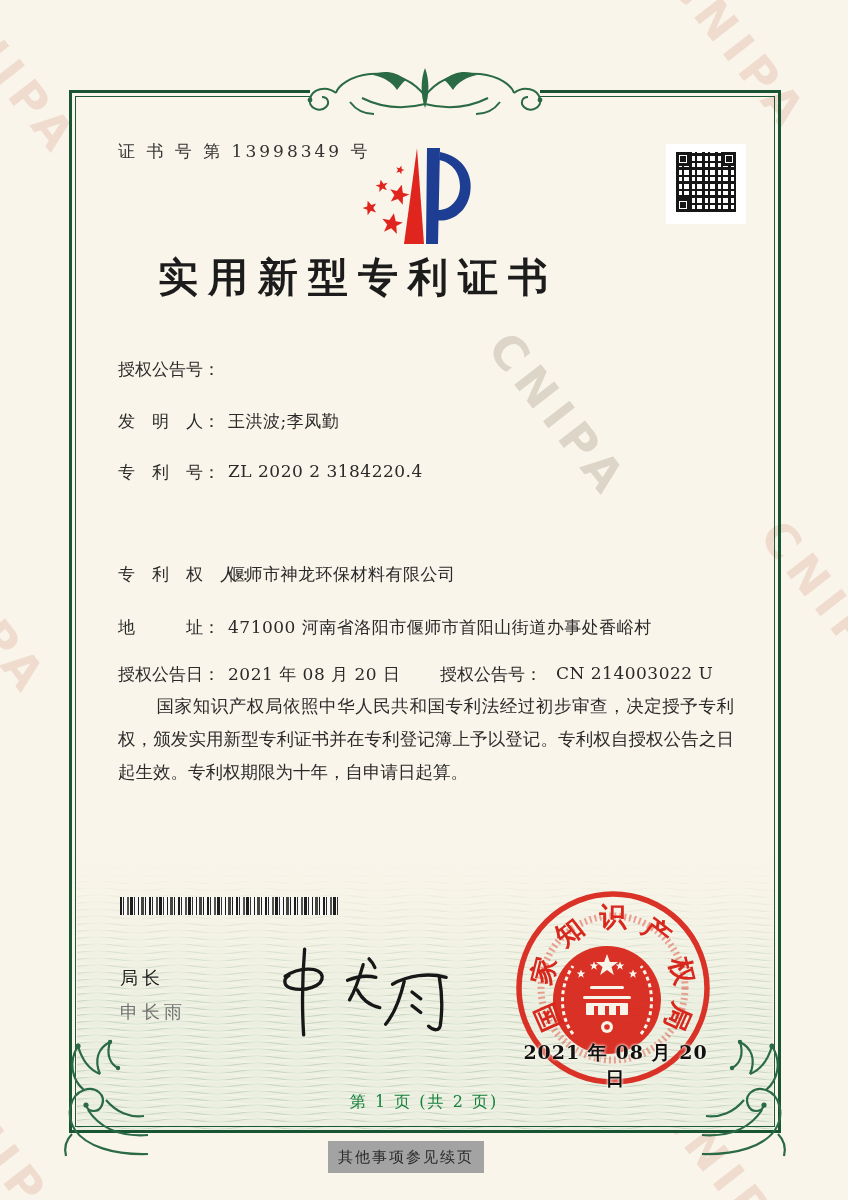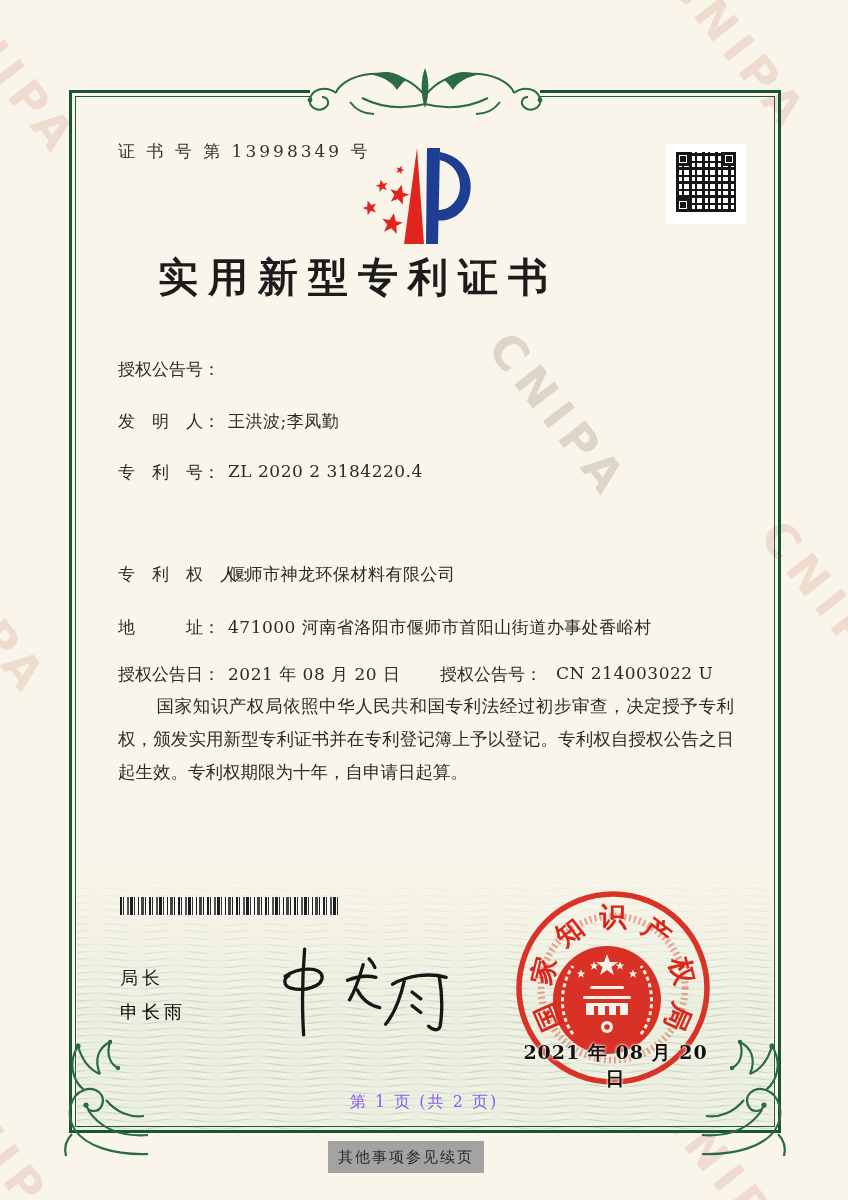--- a/index.html
+++ b/index.html
@@ -56,21 +56,21 @@
   .barcode{
     position:absolute;left:120px;top:897px;width:218px;height:18px;
     background:repeating-linear-gradient(90deg,
       #1d1d1d 0 2px,#f8f8f6 2px 3px,#2a2a2a 3px 4px,#f8f8f6 4px 7px,
       #54524e 7px 9px,#f8f8f6 9px 10px,#1d1d1d 10px 13px,#f8f8f6 13px 14px,
       #333 14px 15px,#f8f8f6 15px 18px,#1d1d1d 18px 19px,#f8f8f6 19px 21px,
       #46443f 21px 24px,#f8f8f6 24px 25px,#1d1d1d 25px 26px,#f8f8f6 26px 29px);
   }
   
   .sig-title{position:absolute;left:120px;top:966px;font-size:18px;letter-spacing:4px;color:#1e1e1e;}
-  .sig-name{position:absolute;left:120px;top:1000px;font-size:18px;letter-spacing:4px;color:#000000;}
+  .sig-name{position:absolute;left:120px;top:1000px;font-size:18px;letter-spacing:4px;color:#737373;}
   .signature{position:absolute;left:248px;top:942px;}
   
   .qrbox{position:absolute;left:666px;top:144px;width:80px;height:80px;background:#fff;}
   .qr{
     position:absolute;left:10px;top:8px;width:60px;height:60px;
     background-image:
       repeating-linear-gradient(90deg,#161616 0 3px,transparent 3px 6px,#161616 6px 8px,transparent 8px 13px),
       repeating-linear-gradient(0deg,#161616 0 3px,transparent 3px 7px,#161616 7px 9px,transparent 9px 14px);
     background-color:#fdfdfd;
   }
@@ -78,21 +78,21 @@
   .finder i{display:block;width:6px;height:6px;margin:1px;background:#161616;}
   .f-tl{left:0;top:0;} .f-tr{right:0;top:0;} .f-bl{left:0;bottom:0;}
   
   .seal{position:absolute;left:508px;top:883px;}
   .seal-date{
     position:absolute;left:518px;top:1040px;width:195px;text-align:center;
     font-size:19px;font-weight:700;color:#111;letter-spacing:1px;
     text-shadow:0 0 3px #fbf7ee,0 0 3px #fbf7ee;
   }
   
-  .pagenum{position:absolute;left:0;top:1092px;width:848px;text-align:center;font-size:16px;letter-spacing:2px;color:#8b5cf6;}
+  .pagenum{position:absolute;left:0;top:1092px;width:848px;text-align:center;font-size:16px;letter-spacing:2px;color:#15803d;}
   .note{
     position:absolute;left:328px;top:1141px;width:156px;height:32px;
     background:#a3a3a3;text-align:center;line-height:32px;font-size:15px;letter-spacing:2px;color:#2a2a2a;
   }
   
   .orn-top{position:absolute;left:300px;top:62px;}
   .orn-bl{position:absolute;left:58px;top:1038px;}
   .orn-br{position:absolute;left:697px;top:1038px;transform:scaleX(-1);}
   .logo{position:absolute;left:358px;top:140px;}
 </style>

